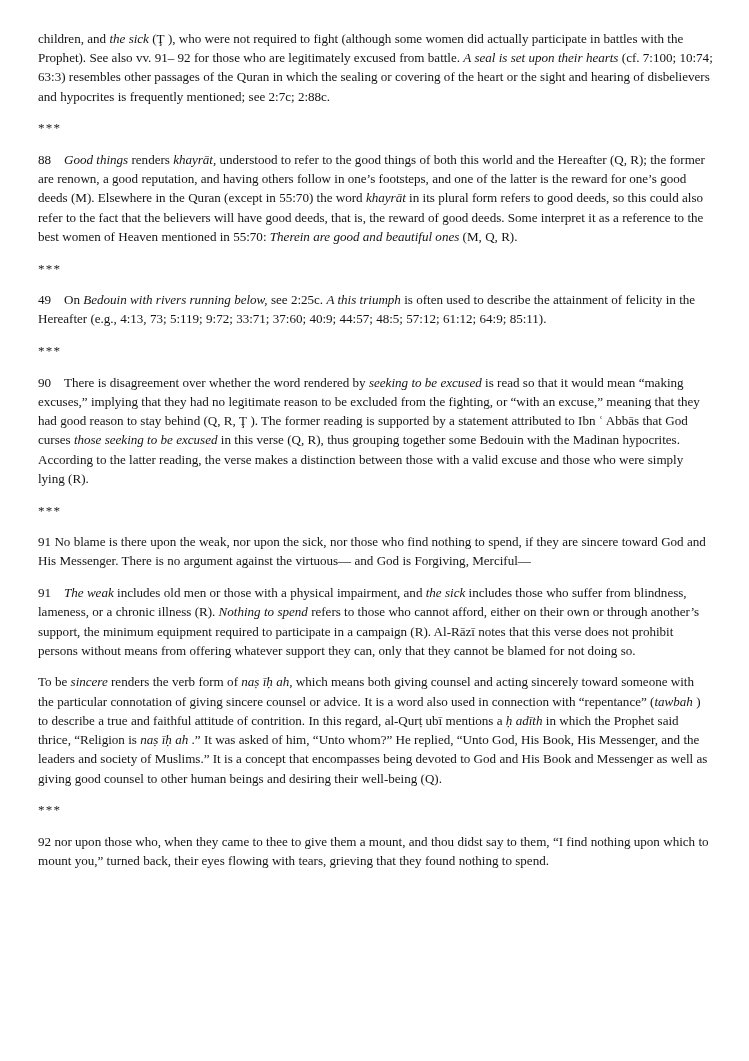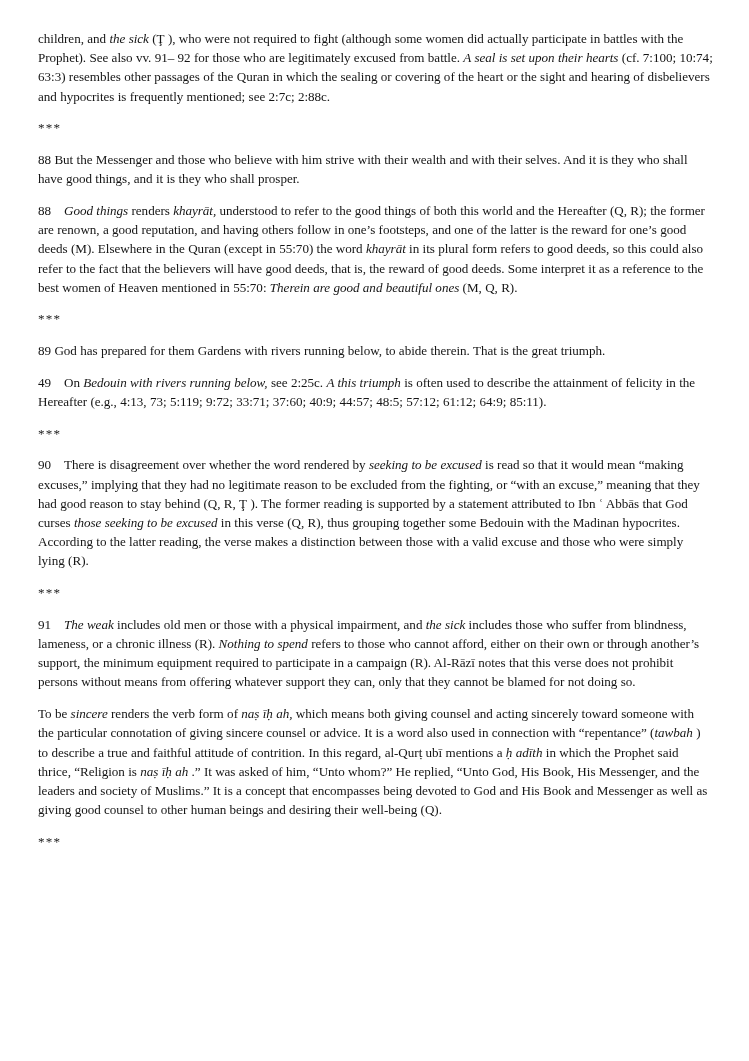--- a/index.html
+++ b/index.html
@@ -53,25 +53,25 @@
   }
   i, em { }
 </style>
 </head>
 <body>
 
 <div id="page">
   <div id="content">
       <p class="para commentary">children, and <i>the sick</i> (Ţ ), who were not required to fight (although some women did actually participate in battles with the Prophet). See also vv. 91– 92 for those who are legitimately excused from battle. <i>A seal is set upon their hearts</i> (cf. 7:100; 10:74; 63:3) resembles other passages of the Quran in which the sealing or covering of the heart or the sight and hearing of disbelievers and hypocrites is frequently mentioned; see 2:7c; 2:88c.</p>
       <p class="sep">***</p>
-      <p class="para verse">88 But the Messenger and those who believe with him strive with their wealth and with their selves. And it is they who shall have good things, and it is they who shall prosper.</p>
       <p class="para commentary"><span class="vnum">88</span><span><i>Good things</i> renders <i>khayrāt,</i> understood to refer to the good things of both this world and the Hereafter (Q, R); the former are renown, a good reputation, and having others follow in one’s footsteps, and one of the latter is the reward for one’s good deeds (M). Elsewhere in the Quran (except in 55:70) the word <i>khayrāt</i> in its plural form refers to good deeds, so this could also refer to the fact that the believers will have good deeds, that is, the reward of good deeds. Some interpret it as a reference to the best women of Heaven mentioned in 55:70: <i>Therein are good and beautiful ones</i> (M, Q, R).</span></p>
       <p class="sep">***</p>
-      <p class="para verse">89 God has prepared for them Gardens with rivers running below, to abide therein. That is the great triumph.</p>
       <p class="para commentary"><span class="vnum">49</span><span>On <i>Bedouin with rivers running below,</i> see 2:25c. <i>A this triumph</i> is often used to describe the attainment of felicity in the Hereafter (e.g., 4:13, 73; 5:119; 9:72; 33:71; 37:60; 40:9; 44:57; 48:5; 57:12; 61:12; 64:9; 85:11).</span></p>
       <p class="sep">***</p>
       <p class="para commentary"><span class="vnum">90</span><span>There is disagreement over whether the word rendered by <i>seeking to be excused</i> is read so that it would mean “making excuses,” implying that they had no legitimate reason to be excluded from the fighting, or “with an excuse,” meaning that they had good reason to stay behind (Q, R, Ţ ). The former reading is supported by a statement attributed to Ibn ʿ Abbās that God curses <i>those seeking to be excused</i> in this verse (Q, R), thus grouping together some Bedouin with the Madinan hypocrites. According to the latter reading, the verse makes a distinction between those with a valid excuse and those who were simply lying (R).</span></p>
       <p class="sep">***</p>
+      <p class="para verse">91 No blame is there upon the weak, nor upon the sick, nor those who find nothing to spend, if they are sincere toward God and His Messenger. There is no argument against the virtuous— and God is Forgiving, Merciful—</p>
       <p class="para commentary"><span class="vnum">91</span><span><i>The weak</i> includes old men or those with a physical impairment, and <i>the sick</i> includes those who suffer from blindness, lameness, or a chronic illness (R). <i>Nothing to spend</i> refers to those who cannot afford, either on their own or through another’s support, the minimum equipment required to participate in a campaign (R). Al-Rāzī notes that this verse does not prohibit persons without means from offering whatever support they can, only that they cannot be blamed for not doing so.</span></p>
       <p class="para commentary">To be <i>sincere</i> renders the verb form of <i>naṣ īḥ ah,</i> which means both giving counsel and acting sincerely toward someone with the particular connotation of giving sincere counsel or advice. It is a word also used in connection with “repentance” (<i>tawbah</i> ) to describe a true and faithful attitude of contrition. In this regard, al-Qurṭ ubī mentions a <i>ḥ adīth</i> in which the Prophet said thrice, “Religion is <i>naṣ īḥ ah</i> .” It was asked of him, “Unto whom?” He replied, “Unto God, His Book, His Messenger, and the leaders and society of Muslims.” It is a concept that encompasses being devoted to God and His Book and Messenger as well as giving good counsel to other human beings and desiring their well-being (Q).</p>
       <p class="sep">***</p>
+      <p class="para verse">92 nor upon those who, when they came to thee to give them a mount, and thou didst say to them, “I find nothing upon which to mount you,” turned back, their eyes flowing with tears, grieving that they found nothing to spend.</p>
     </div>
 </div>
 
 </body></html>

